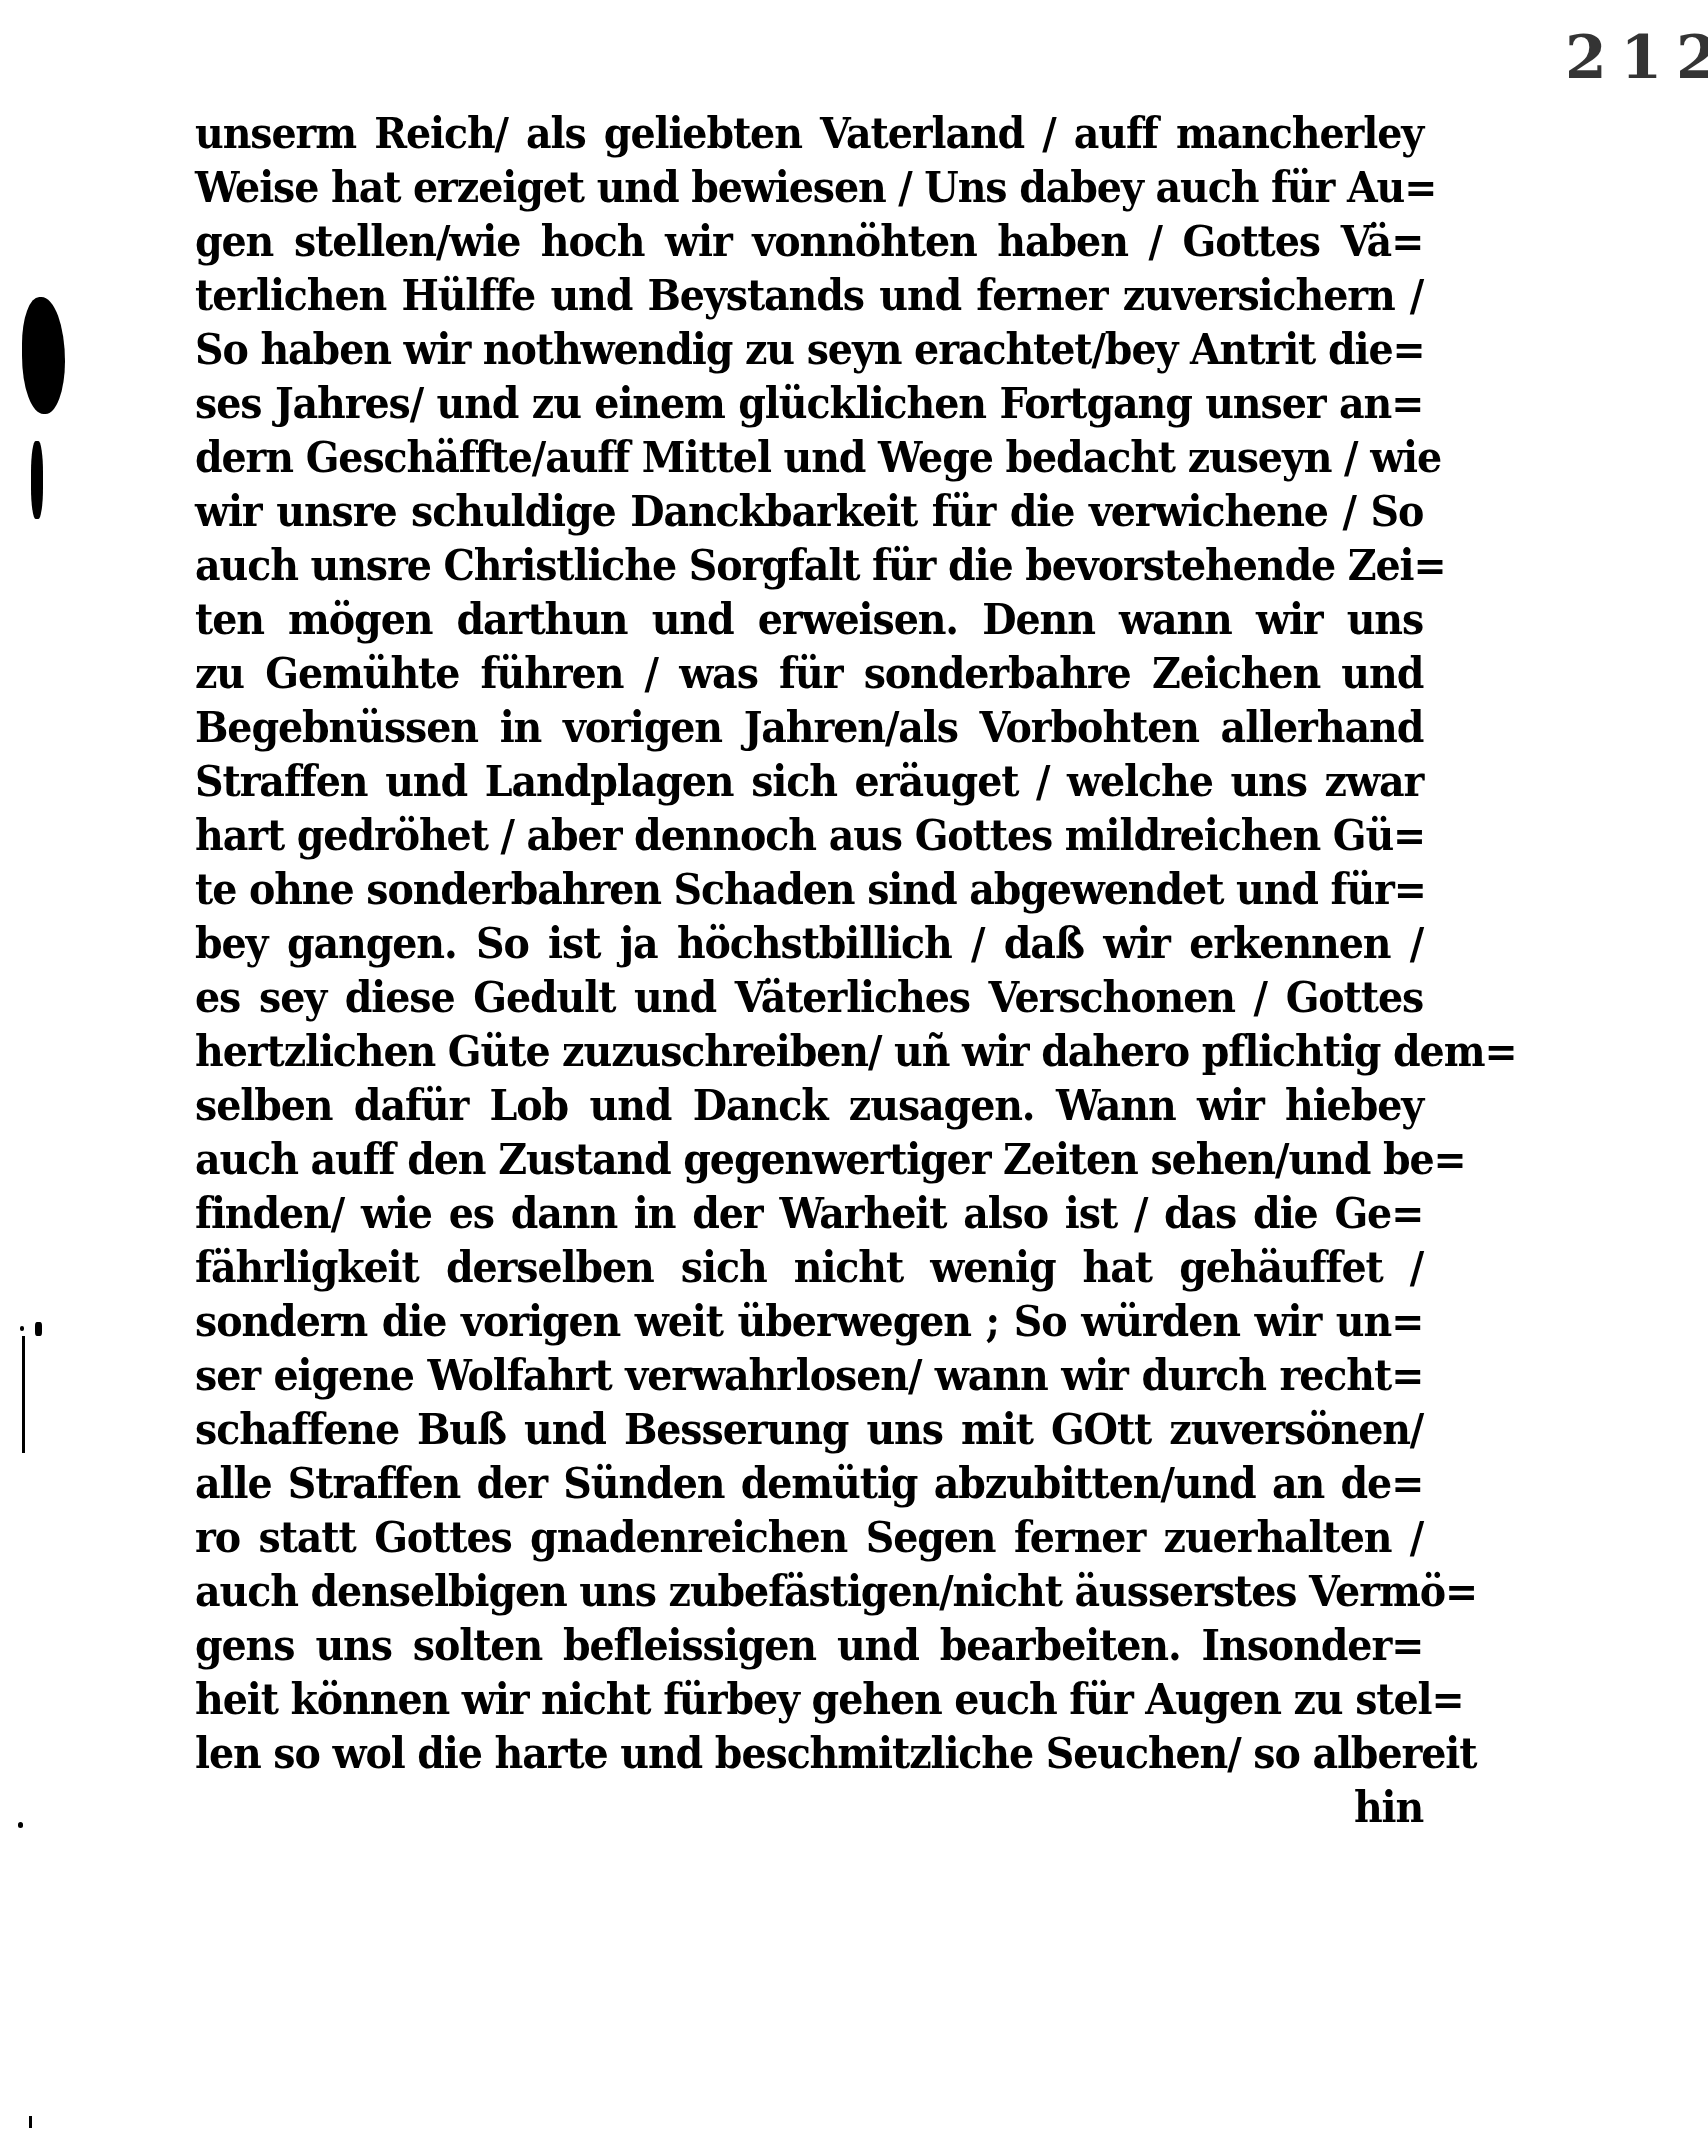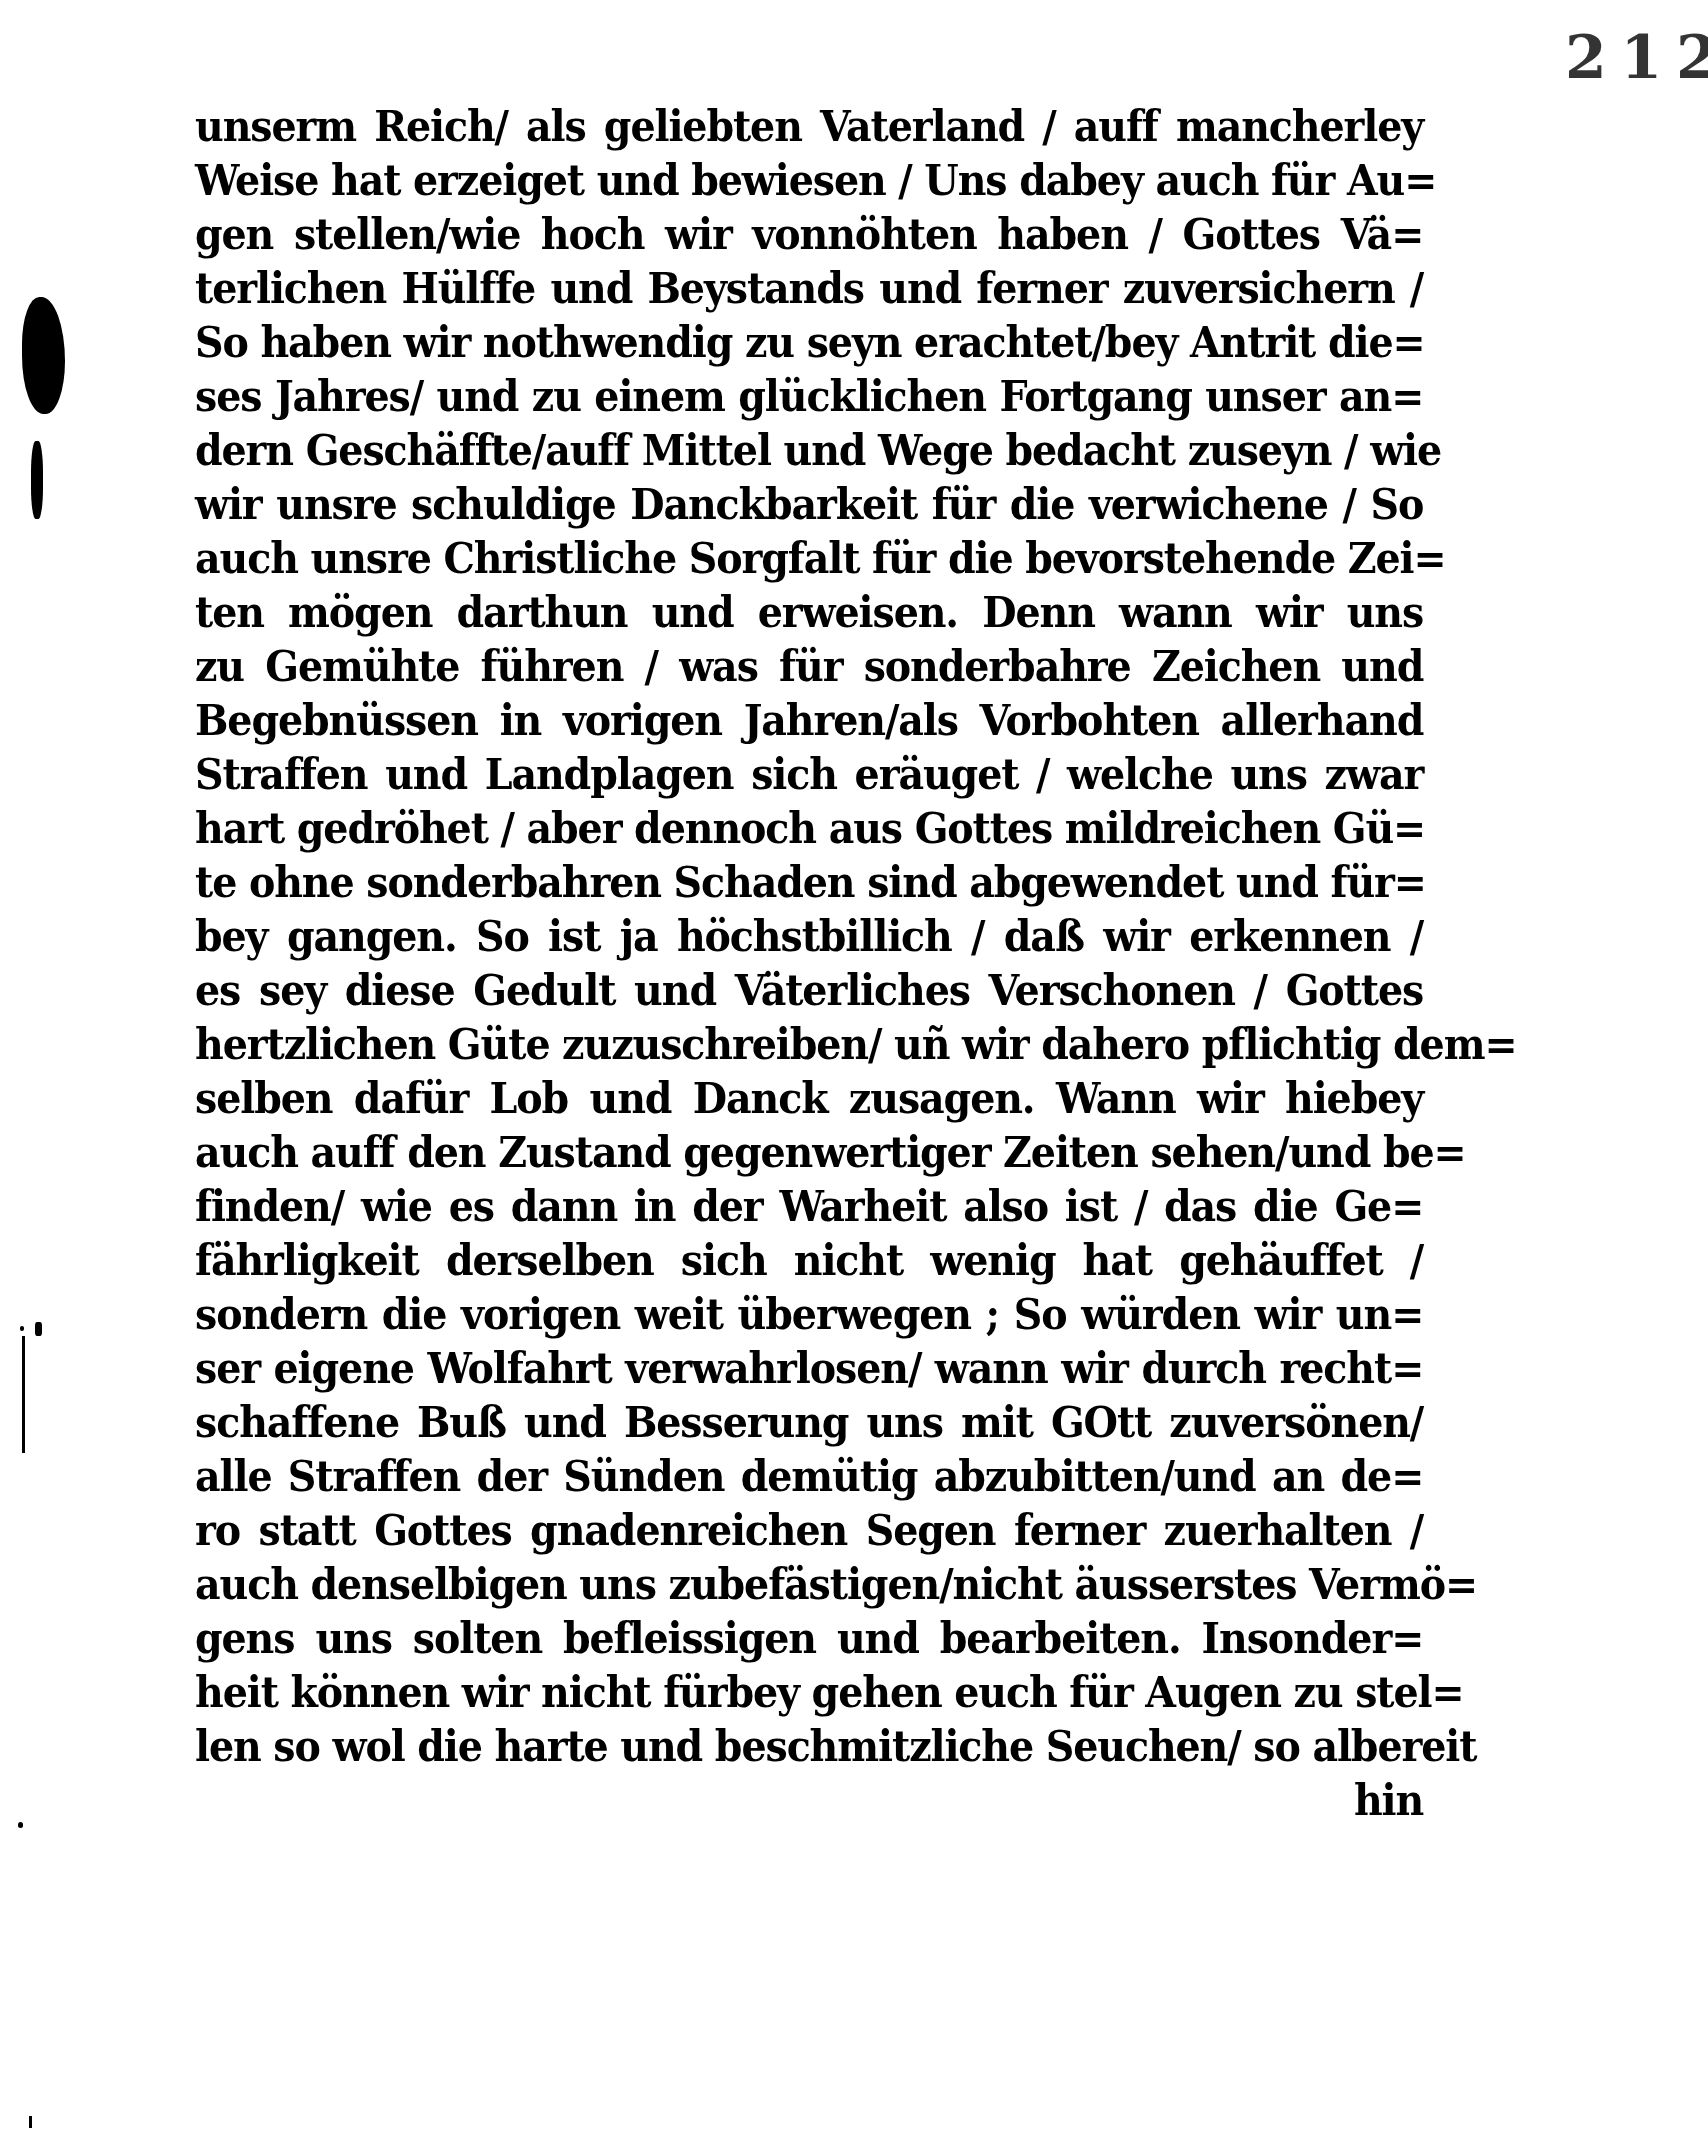--- a/index.html
+++ b/index.html
@@ -22,21 +22,21 @@
       font-family: "DejaVu Serif", serif;
       font-size: 60px;
       font-weight: bold;
       letter-spacing: 13.7px;
       color: #111;
       opacity: 0.85;
     }
     .text-block {
       position: absolute;
       left: 195px;
-      top: 99px;
+      top: 106px;
       width: 1229px;
     }
     .line {
       height: 54px;
       line-height: 54px;
       font-size: 43px;
       font-weight: bold;
       white-space: nowrap;
       text-align: justify;
       text-align-last: justify;

